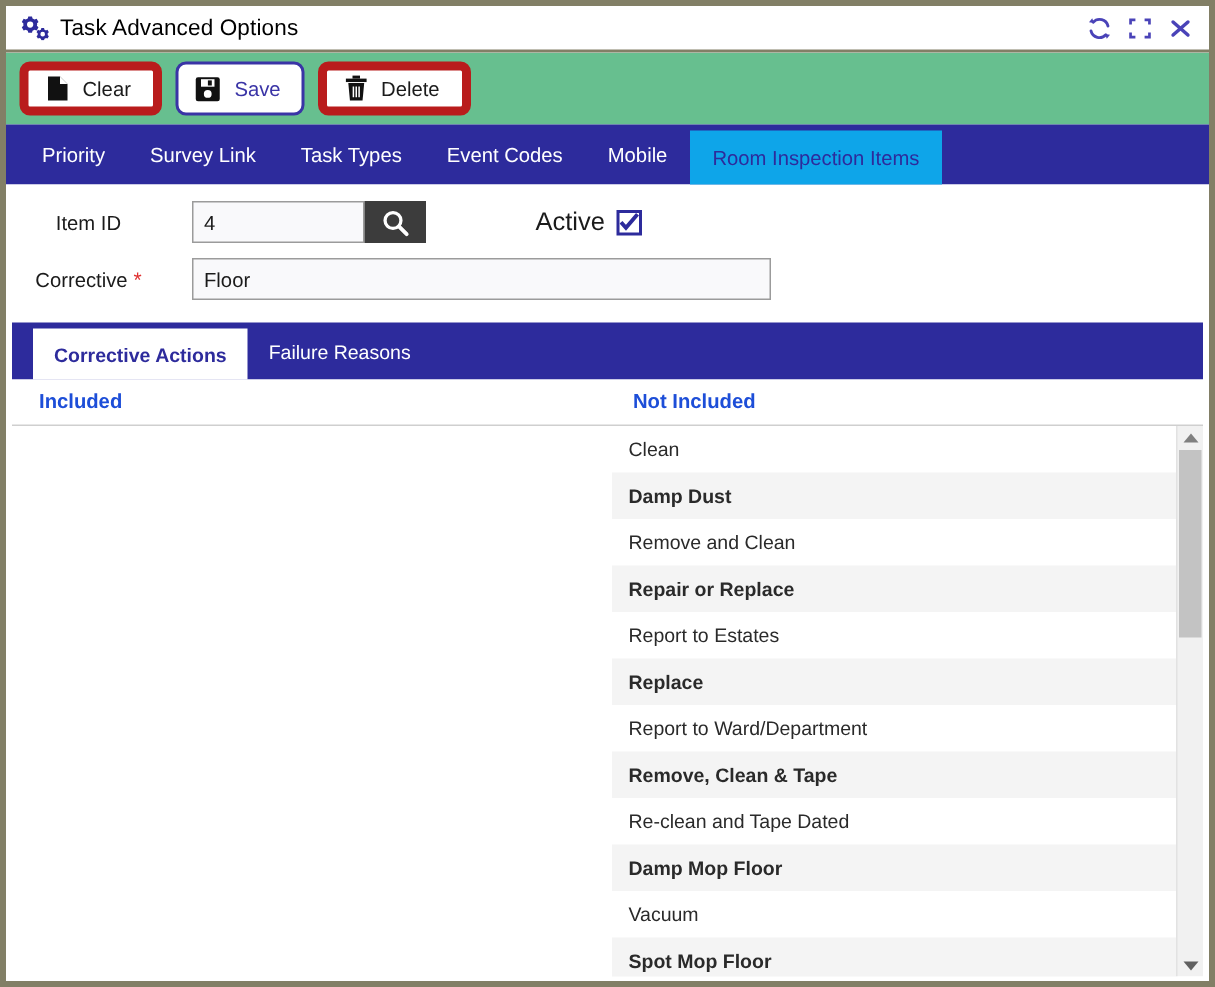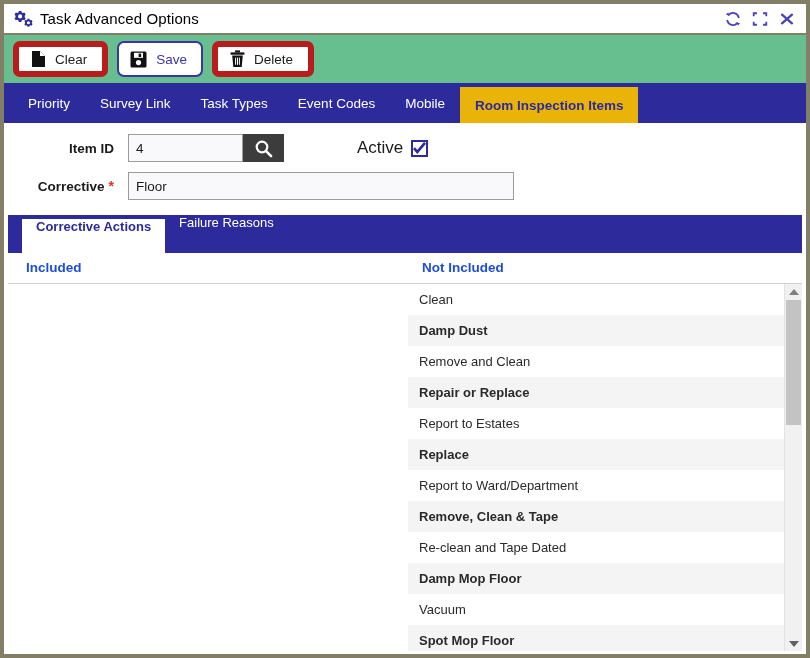--- a/index.html
+++ b/index.html
@@ -111,43 +111,42 @@
     display: flex;
     align-items: center;
     padding: 0 15px;
     box-sizing: border-box;
     font-size: 13.5px;
     color: #ffffff;
     white-space: nowrap;
     cursor: pointer;
   }
   .tab.active {
-    background: #eab308;
+    background: #0ea5e9;
     color: #2d2b9c;
-    font-weight: bold;
+    font-weight: normal;
     height: 36px;
   }
 
   
   .form {
     background: #ffffff;
     padding: 10px 0 6px 0;
   }
   .form-row {
     display: flex;
     align-items: center;
     height: 30px;
     margin-bottom: 8px;
   }
   .field-label {
     font-size: 13.5px;
     color: #1b1b1b;
-    text-align: right;
-    white-space: nowrap;
-    font-weight: bold;
+    text-align: center;
+    white-space: nowrap;
   }
   .req-star {
     color: #e03131;
     font-size: 14px;
     margin-left: 4px;
   }
   .text-input {
     height: 28px;
     border: 1px solid #9b9b9b;
     background: #f9f9fb;
@@ -192,20 +191,21 @@
     background: #2d2b9c;
     display: flex;
     align-items: flex-end;
     padding-left: 14px;
     box-sizing: border-box;
     margin: 0 4px;
   }
   .subtab {
     height: 38px;
     display: flex;
+    align-items: center;
     padding: 0 14px;
     box-sizing: border-box;
     font-size: 13px;
     color: #ffffff;
     white-space: nowrap;
     cursor: pointer;
   }
   .subtab.active {
     background: #ffffff;
     color: #2d2b9c;

